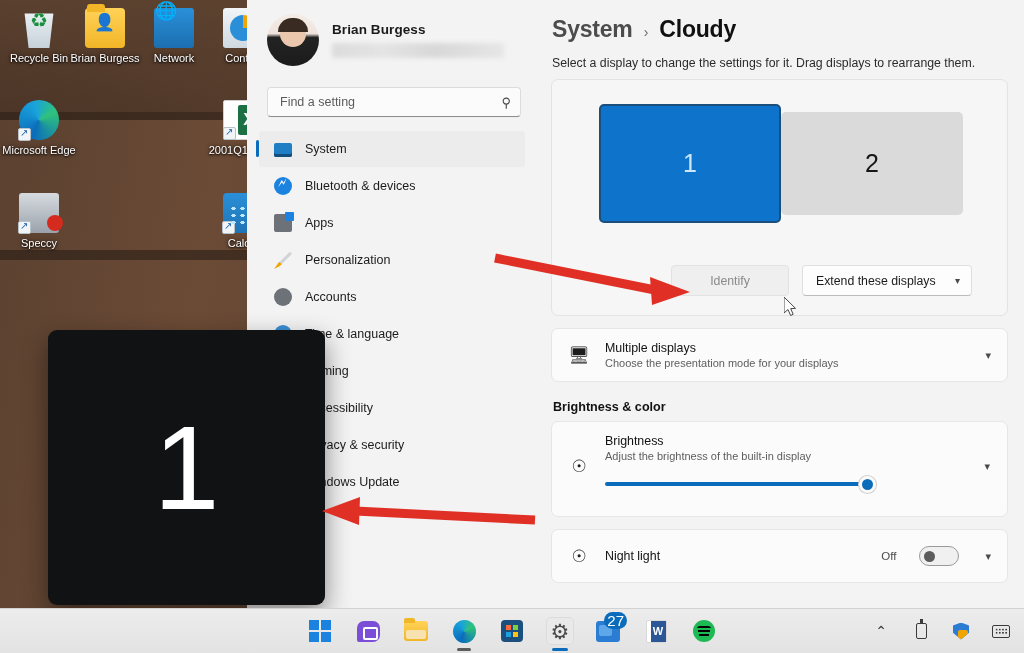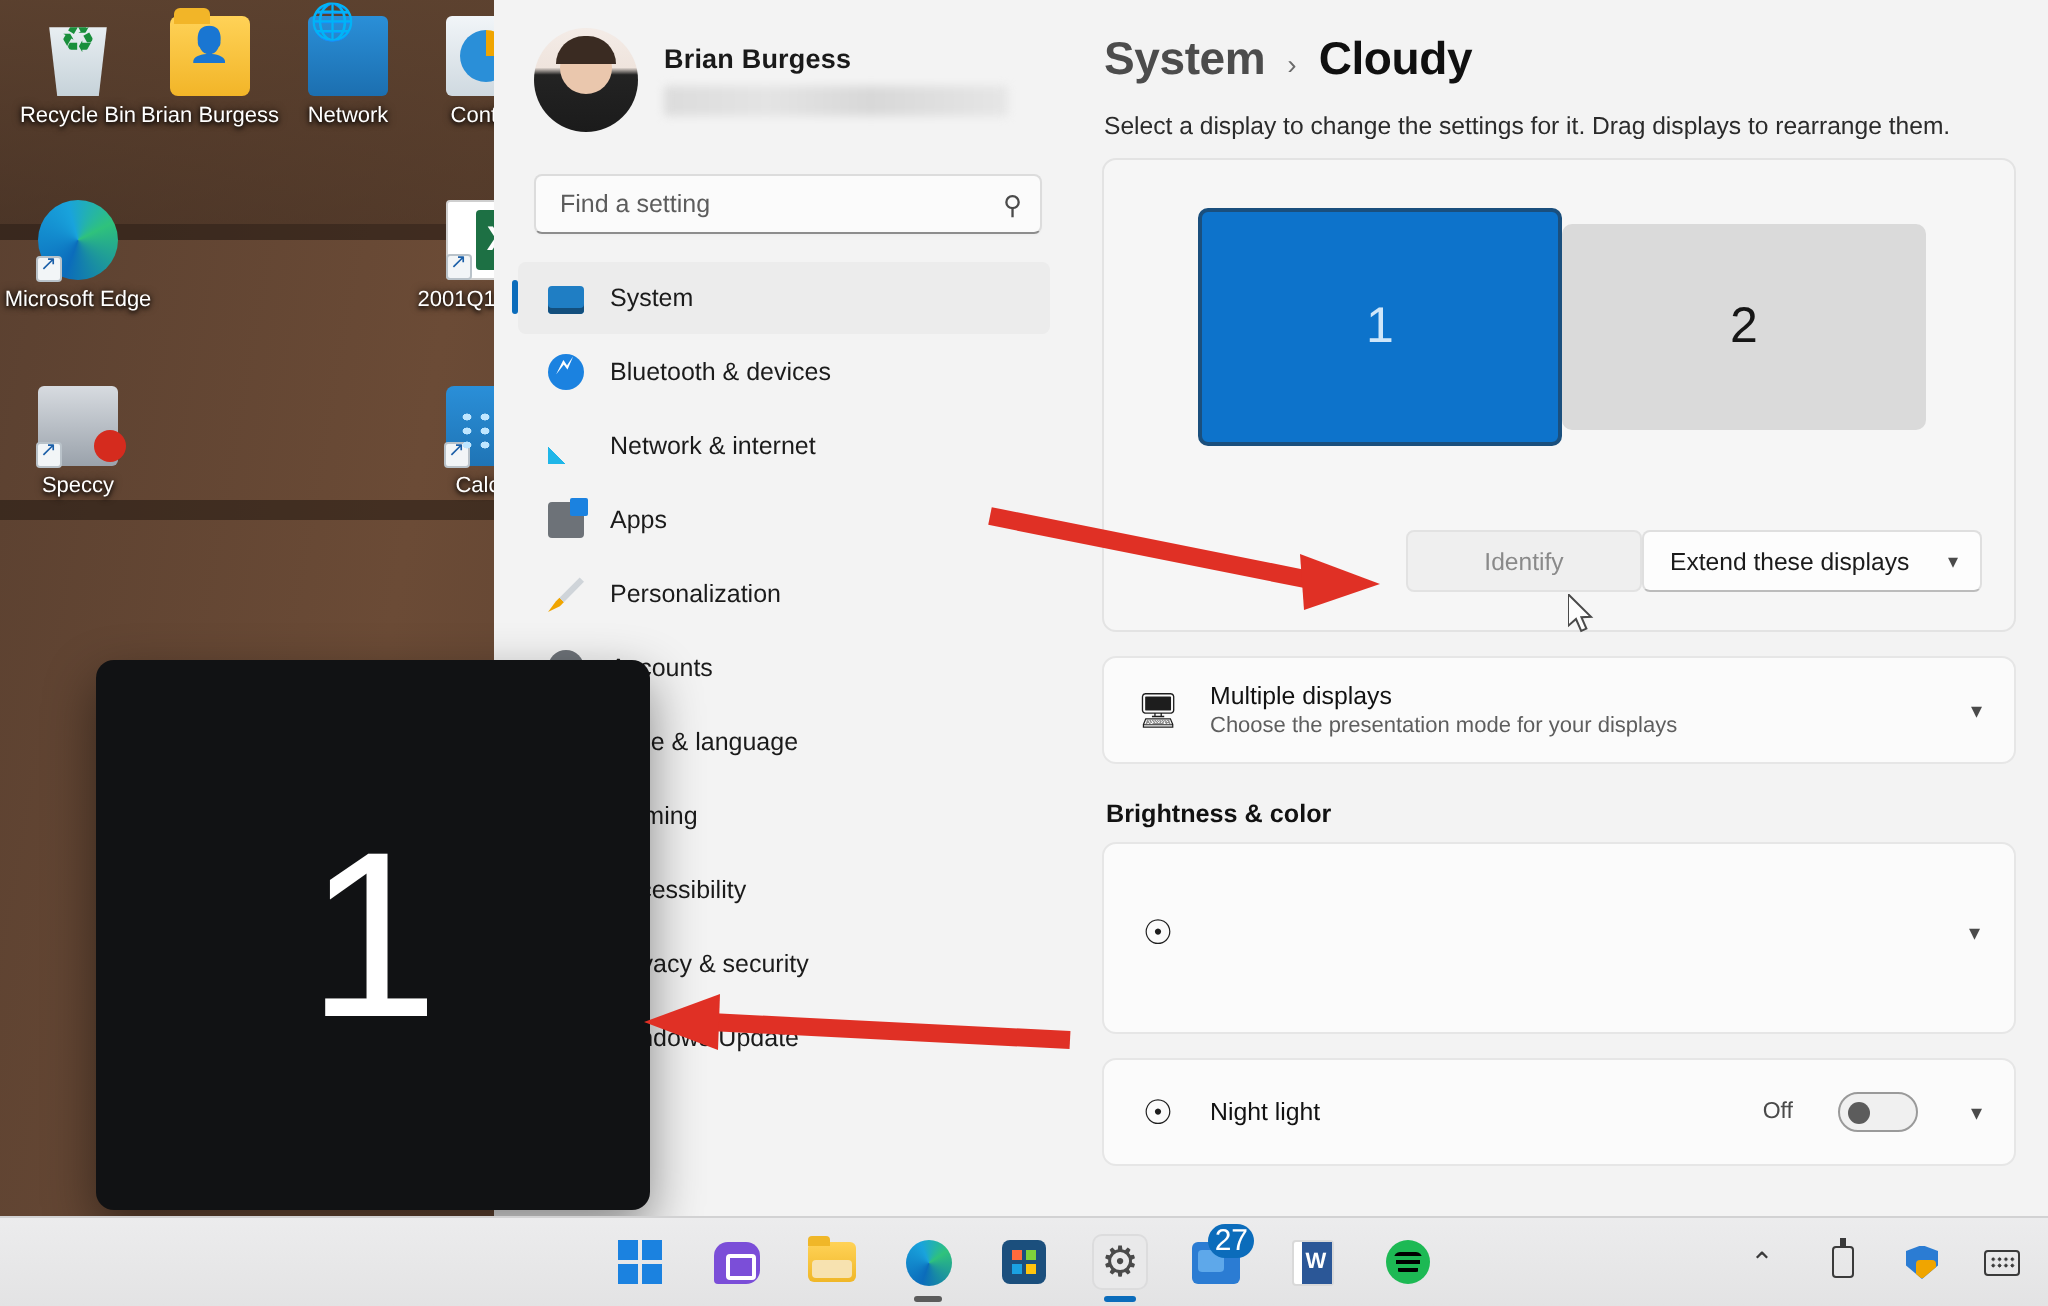--- a/index.html
+++ b/index.html
@@ -165,21 +165,21 @@
   #display-arrange { background:#f6f6f6; border:1px solid #e3e3e3; border-radius:7px;
     height:237px; position:relative; }
   #monitors { position:absolute; left:47px; top:24px; display:flex; align-items:flex-start; }
   #mon1 { width:182px; height:119px; border-radius:5px;
     display:flex; align-items:center; justify-content:center; }
   #mon1 .mnum { font-size:25px; color:#cfe6f9; }
   #mon2 { width:182px; height:103px; border-radius:5px; margin-top:8px;
     display:flex; align-items:center; justify-content:center; }
   #mon2 .mnum { font-size:25px; color:#161616; }
 
-  #display-actions { position:absolute; right:16px; bottom:19px; display:flex; align-items:center; gap:0;text-align:right; }
+  #display-actions { position:absolute; right:35px; bottom:19px; display:flex; align-items:center; gap:13px;text-align:right; }
   #identify-button { width:118px; height:31px; border-radius:4px; background:#efefef;
     border:1px solid #e2e2e2; display:flex; align-items:center; justify-content:center;
     font-size:12.3px; color:#8a8a8a; }
   #extend-select { width:170px; height:31px; border-radius:4px; background:#fdfdfd;
     border:1px solid #dfdfdf; border-bottom-color:#bcbcbc; display:flex; align-items:center;
     justify-content:space-between; padding:0 11px 0 13px; font-size:12.3px; color:#1b1b1b; }
   #extend-select .chev { font-size:10px; color:#4a4a4a; }
 
   .row-card { margin-top:12px; min-height:54px; display:flex; align-items:center;
     padding:0 16px 0 15px; gap:14px; }
@@ -364,24 +364,20 @@
 
     <div class="nav-item active">
       <span class="nav-icon ni-system"></span>
       <span class="nav-label">System</span>
     </div>
     <div class="nav-item">
       <span class="nav-icon ni-bt"></span>
       <span class="nav-label">Bluetooth &amp; devices</span>
     </div>
     <div class="nav-item">
-      <span class="nav-icon ni-net"></span>
-      <span class="nav-label">Network &amp; internet</span>
-    </div>
-    <div class="nav-item">
       <span class="nav-icon ni-apps"></span>
       <span class="nav-label">Apps</span>
     </div>
     <div class="nav-item">
       <span class="nav-icon ni-person"></span>
       <span class="nav-label">Personalization</span>
     </div>
     <div class="nav-item">
       <span class="nav-icon ni-acc"></span>
       <span class="nav-label">Accounts</span>
@@ -445,20 +441,28 @@
         <span class="row-title" style="display:block">Multiple displays</span>
         <span class="row-sub" style="display:block">Choose the presentation mode for your displays</span>
       </span>
       <span class="row-chev">▾</span>
     </div>
 
     <div class="section-h">Brightness &amp; color</div>
 
     <div class="card row-card" id="brightness-card">
       <span class="row-ic">☉</span>
+      <span class="row-text">
+        <span class="row-title" style="display:block">Brightness</span>
+        <span class="row-sub" style="display:block">Adjust the brightness of the built-in display</span>
+        <span id="bright-slider" style="display:block">
+          <span id="bright-track"></span>
+          <span id="bright-thumb"></span>
+        </span>
+      </span>
       <span class="row-chev">▾</span>
     </div>
 
     <div class="card row-card" id="night-card">
       <span class="row-ic">☉</span>
       <span class="row-text">
         <span class="row-title" style="display:block">Night light</span>
       </span>
       <span id="night-off">Off</span>
       <span id="night-toggle"></span>

